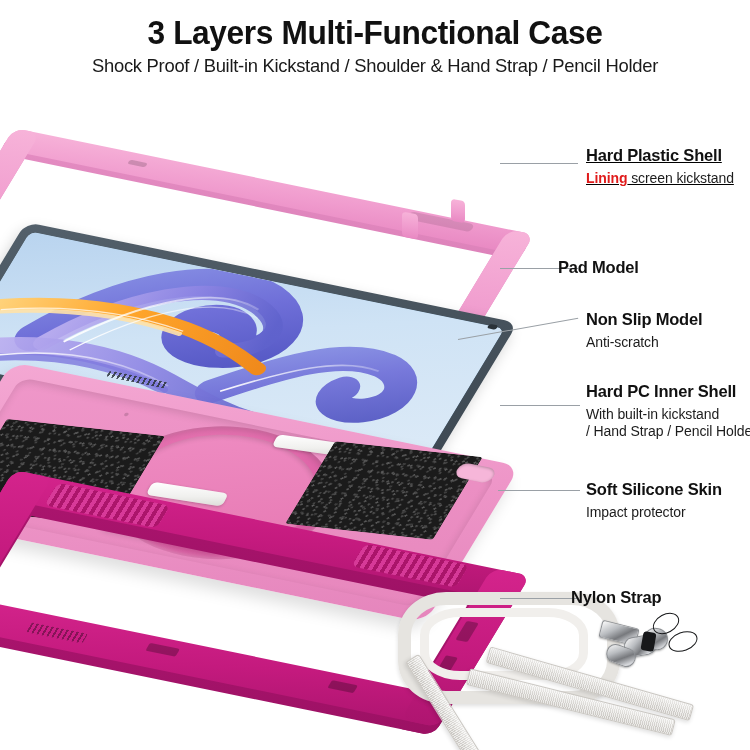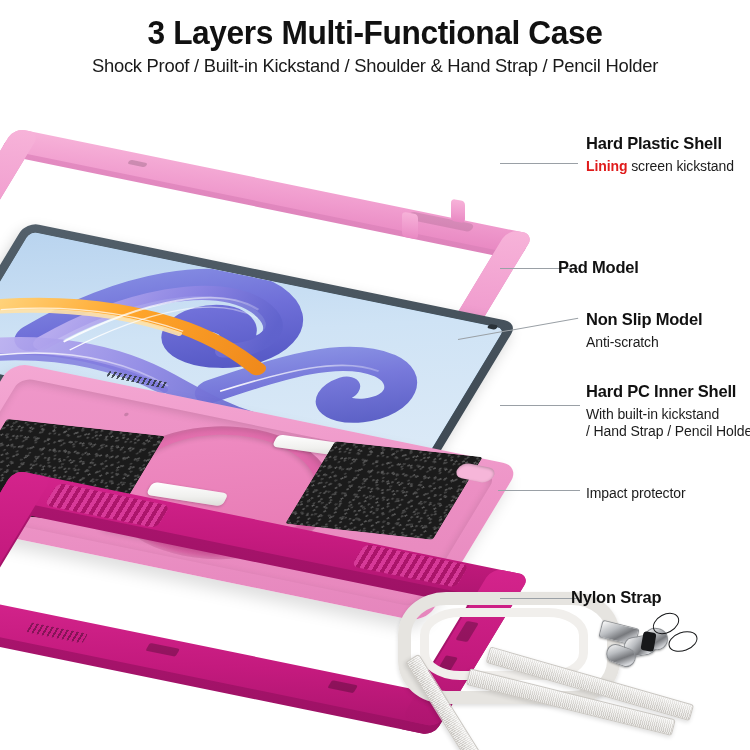--- a/index.html
+++ b/index.html
@@ -307,41 +307,42 @@
     <div style="position:absolute;left:250px;top:44px;width:13px;height:19px;background:#17181a;border-radius:3px;transform:rotate(10deg);"></div>
   </div>
 
   <div class="leader" style="left:500px;top:163px;width:78px;"></div>
   <div class="leader" style="left:500px;top:268px;width:78px;"></div>
   <div class="leader" style="left:458px;top:339px;width:122px;transform:rotate(-10deg);"></div>
   <div class="leader" style="left:500px;top:405px;width:80px;"></div>
   <div class="leader" style="left:498px;top:490px;width:82px;"></div>
   <div class="leader" style="left:500px;top:598px;width:78px;"></div>
 
-  <div class="callout" style="left:586px;top:134px;">
+  <div class="callout" style="left:586px;top:146px;text-decoration:underline;">
     <div class="c-title">Hard Plastic Shell</div>
     <div class="c-sub"><span class="c-red">Lining</span><span> screen kickstand</span></div>
   </div>
 
   <div class="callout" style="left:558px;top:258px;">
     <div class="c-title">Pad Model</div>
   </div>
 
   <div class="callout" style="left:586px;top:310px;">
     <div class="c-title">Non Slip Model</div>
     <div class="c-sub">Anti-scratch</div>
   </div>
 
   <div class="callout" style="left:586px;top:382px;">
     <div class="c-title">Hard PC Inner Shell</div>
     <div class="c-sub">With built-in kickstand</div>
     <div class="c-sub2">/ Hand Strap / Pencil Holder</div>
   </div>
 
   <div class="callout" style="left:586px;top:480px;">
+    <div class="c-title">Soft Silicone Skin</div>
     <div class="c-sub">Impact protector</div>
   </div>
 
   <div class="callout" style="left:571px;top:588px;">
     <div class="c-title">Nylon Strap</div>
   </div>
 
 </div>
 
 </body></html>

